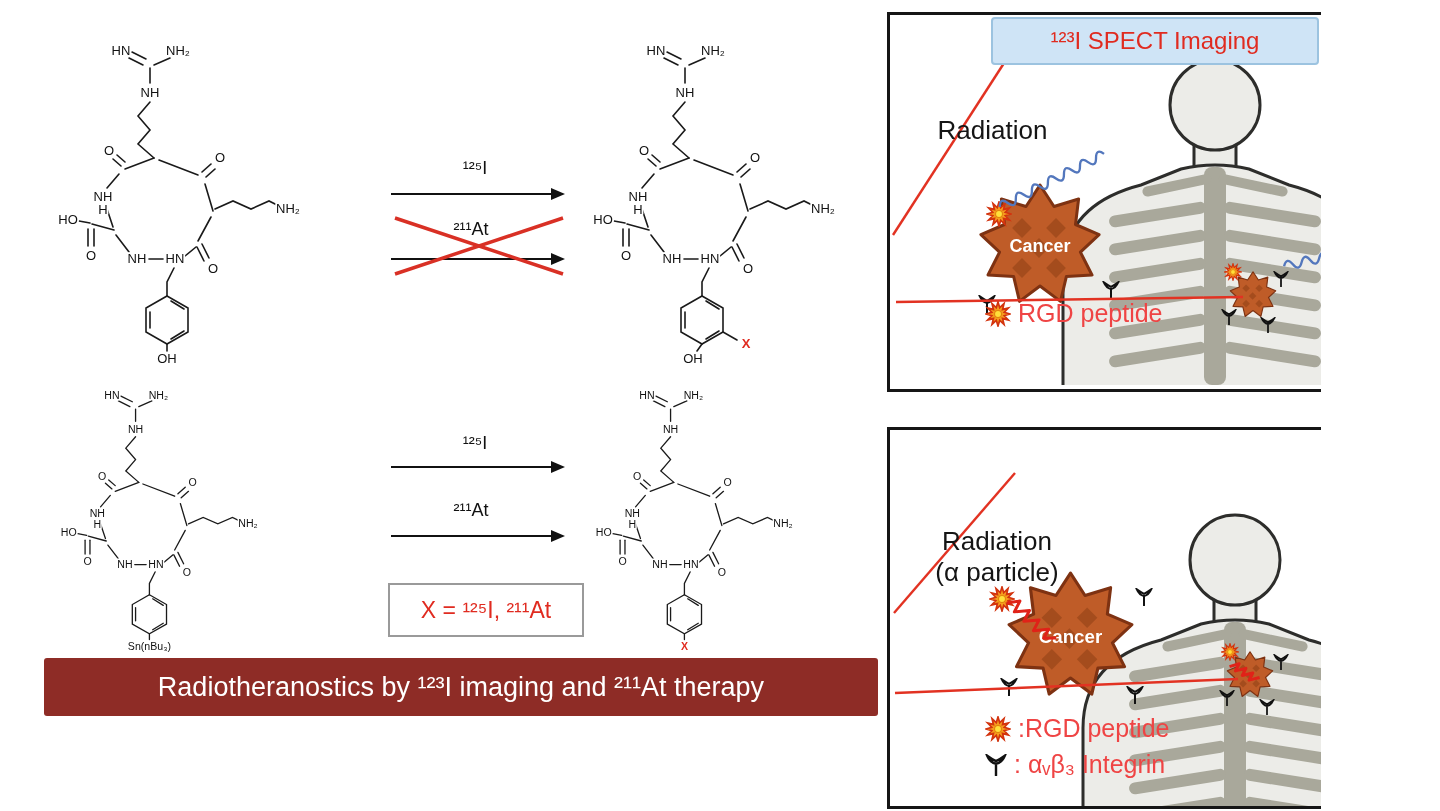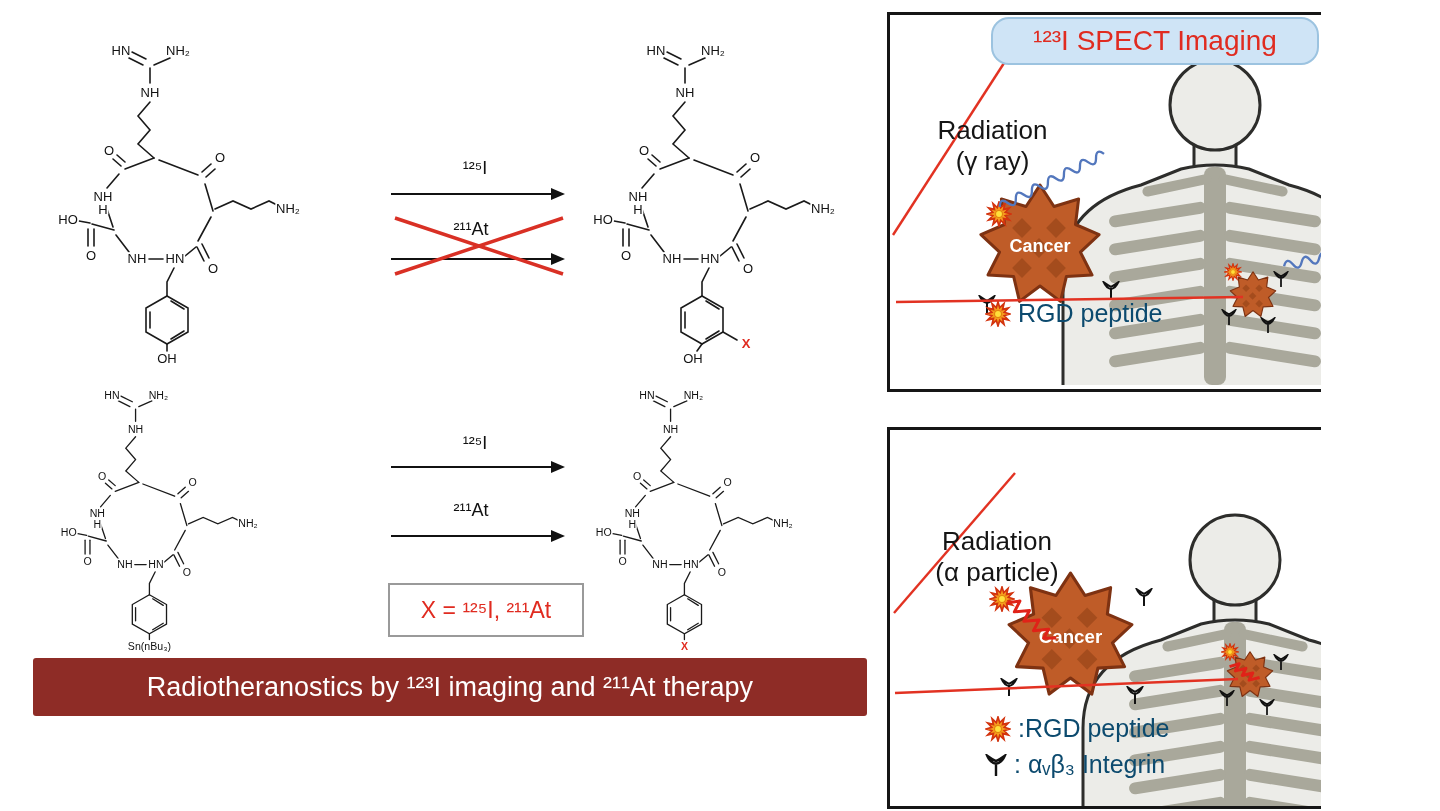--- a/index.html
+++ b/index.html
@@ -15,30 +15,30 @@
 
   
   .rxn text{font-size:18px;fill:#111;text-anchor:middle;font-family:"Liberation Sans",sans-serif;}
   .rxn .aline{stroke:#111;stroke-width:2;fill:none;}
   .rxn polygon{fill:#111;}
   .rxn .cross{stroke:#d93025;stroke-width:3.5;}
 
   .xbox{border:2px solid #9a9a9a;background:#fff;color:#e02b20;font-size:23px;
         display:flex;align-items:center;justify-content:center;}
   .banner{background:#8e2c26;color:#fff;font-size:27px;border-radius:3px;
-          display:flex;align-items:center;justify-content:center;}
+          display:flex;align-items:center;justify-content:center;margin-left:11px;}
 
   
   .panel{position:absolute;border:3px solid #161616;background:#fff;overflow:hidden;}
   .panel-title{position:absolute;display:flex;align-items:center;justify-content:center;
-               font-size:28px;color:#e02b20;border-radius:18px;z-index:6;}
+               font-size:24px;color:#e02b20;border-radius:4px;z-index:6;}
   .title-blue{background:#cfe4f6;border:2px solid #9cc3e0;}
   .title-yellow{background:linear-gradient(#fbf3c8,#f3d96a);border:2px solid #ddb52f;}
   .big-label{position:absolute;font-size:26px;line-height:31px;text-align:center;color:#151515;z-index:6;}
-  .legend-row{position:absolute;display:flex;align-items:center;gap:7px;font-size:25px;color:#0c4a6e;z-index:6;}
+  .legend-row{position:absolute;display:flex;align-items:center;gap:7px;font-size:25px;color:#ef4444;z-index:6;}
   .wave{stroke:#5377bd;stroke-width:2.6;fill:none;}
   .redline{stroke:#e23222;stroke-width:2.4;}
   .zig{stroke:#e02218;stroke-width:3;fill:none;stroke-linejoin:round;}
   .cancer-t{font-size:18px;font-weight:bold;fill:#fff;text-anchor:middle;
             font-family:"Liberation Sans",sans-serif;}
   .z1{z-index:1}.z2{z-index:2}.z3{z-index:3}.z4{z-index:4}
 </style>
 </head>
 <body>
 
@@ -386,21 +386,20 @@
       <line class="redline" x1="116" y1="45" x2="3" y2="220"></line>
       <line class="redline" x1="6" y1="287" x2="353" y2="282"></line>
     </svg>
 
     <div class="panel-title title-blue" style="left:101px;top:2px;width:324px;height:44px">
       <span>¹²³I SPECT Imaging</span>
     </div>
 
     <div class="big-label" style="left:15px;top:100px;width:175px">
       <div>Radiation</div>
-      <div>(γ ray)</div>
     </div>
 
 
     <div class="legend-row" style="left:95px;top:284px">
       <svg width="26" height="26" viewBox="0 0 24 24">
           <use href="#starburst-sym"></use>
         </svg>
       <span>RGD peptide</span>
     </div>
   </div>

